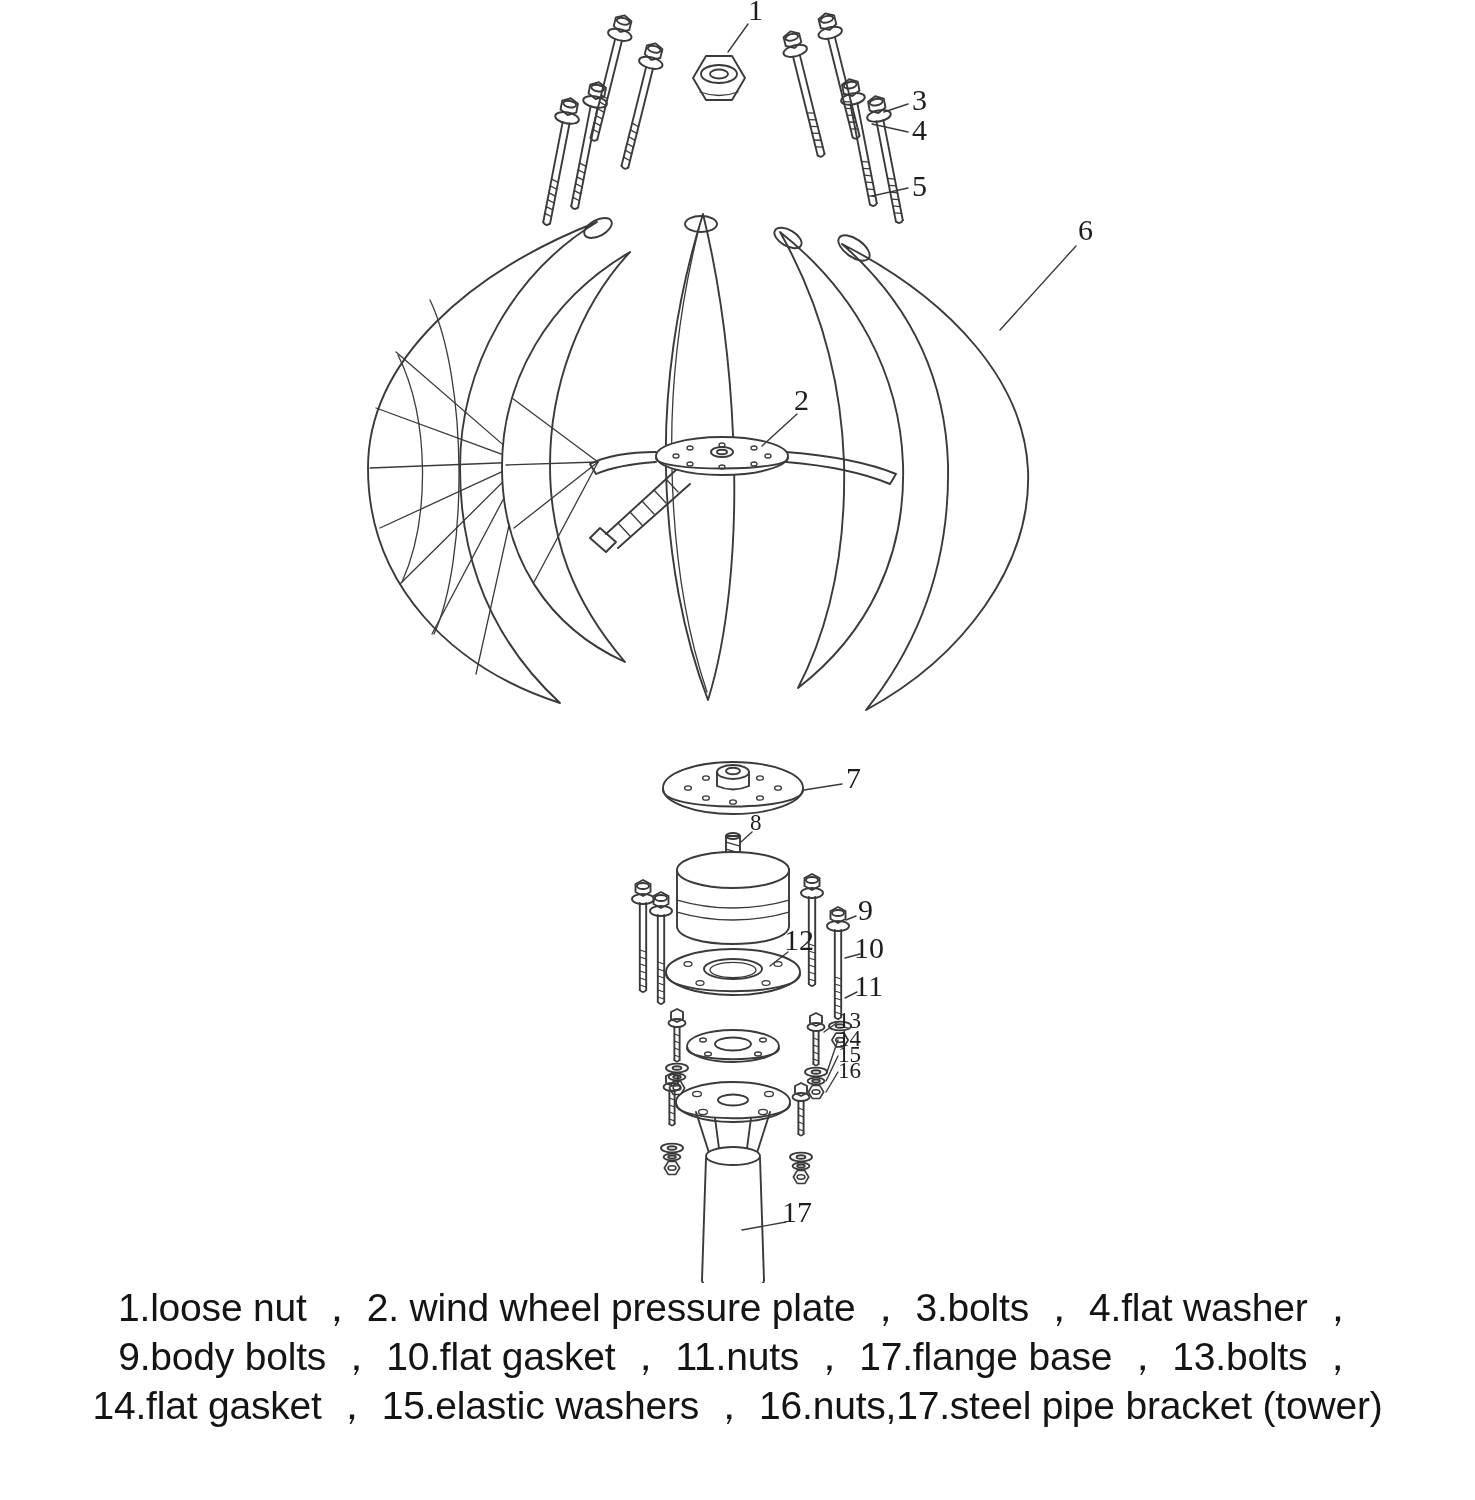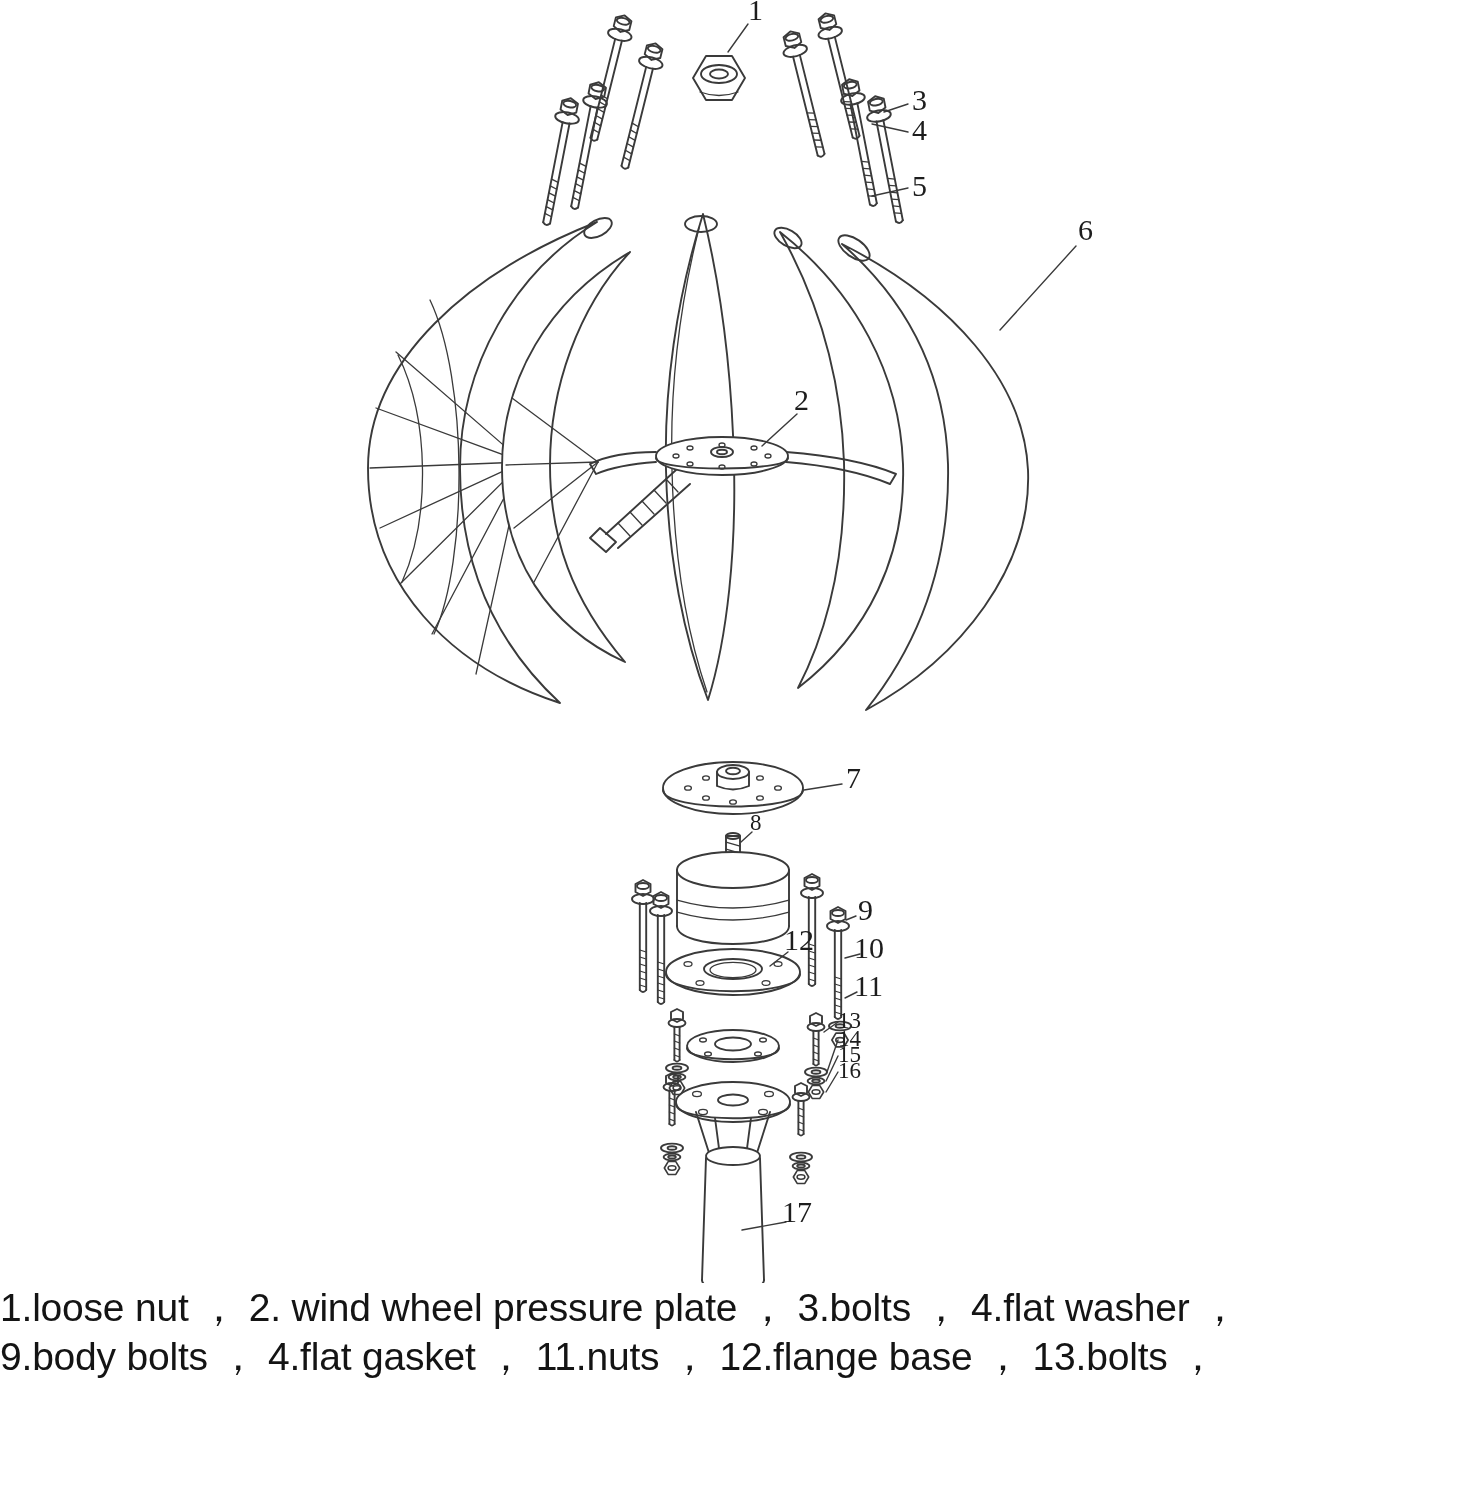--- a/index.html
+++ b/index.html
@@ -8,21 +8,21 @@
                font-family: "Liberation Sans", sans-serif; }
   .page { position: relative; width: 1475px; height: 1500px; background: #fff; }
   svg.diagram { display: block; stroke: var(--line); fill: none;
                 stroke-width: 1.9; stroke-linecap: round; stroke-linejoin: round; }
   .wfill { fill: #ffffff; }
   .thin { stroke-width: 1.3; }
   .leader { stroke-width: 1.4; }
   .callout { fill: #1d1d1d; stroke: none; font-family: "Liberation Serif", serif;
              font-size: 30px; }
   .callout.small { font-size: 23px; }
-  .caption { position: absolute; left: 0; right: 0; top: 1283px; }
+  .caption { position: absolute; left: 0; right: 0; top: 1283px; text-align: center; }
   .caption-line { font-size: 39px; line-height: 49px; color: #141414;
                   white-space: nowrap; letter-spacing: -0.2px; }
 </style>
 </head>
 <body>
 
 <div class="page">
 
 <svg class="diagram" width="1475" height="1283" viewBox="0 0 1475 1283">
 
@@ -307,16 +307,17 @@
   </g>
   <g>
     <line class="leader" x1="786" y1="1222" x2="742" y2="1230"></line>
   </g>
   <text class="callout" x="782" y="1222">17</text>
 
 </svg>
 
 <div class="caption">
   <div class="caption-line">1.loose nut ， 2. wind wheel pressure plate ， 3.bolts ， 4.flat washer ，</div>
-  <div class="caption-line">9.body bolts ， 4.flat gasket ， 11.nuts ， 12.flange base ， 13.bolts ，</div>
+  <div class="caption-line">9.body bolts ， 10.flat gasket ， 11.nuts ， 17.flange base ， 13.bolts ，</div>
+  <div class="caption-line">14.flat gasket ， 15.elastic washers ， 16.nuts,17.steel pipe bracket (tower)</div>
 </div>
 
 </div>
 
 </body></html>

